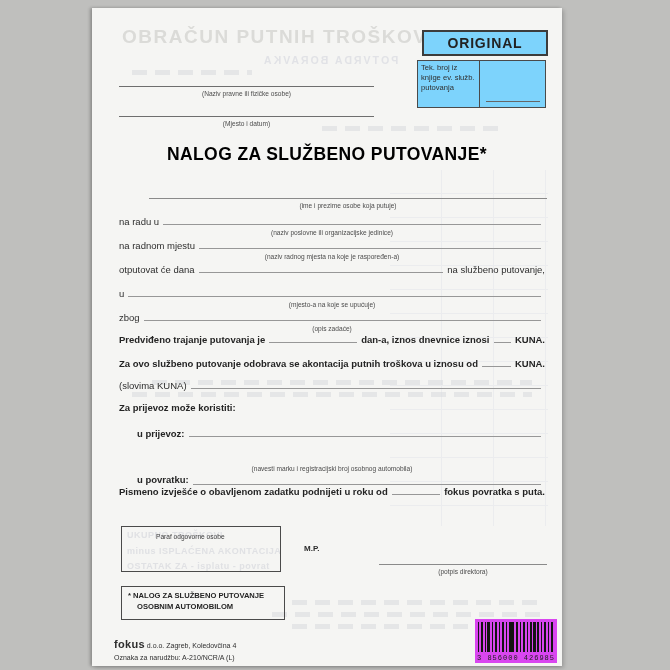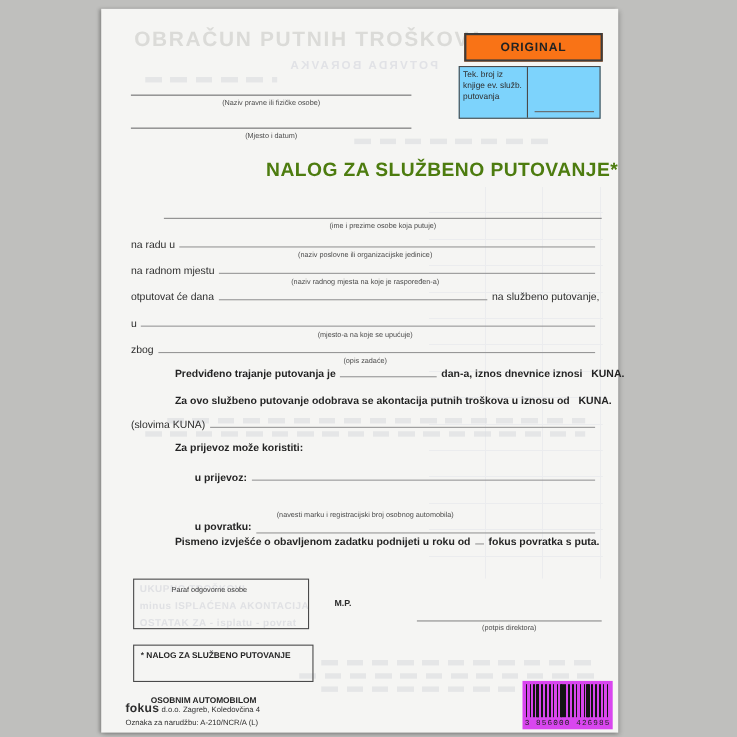--- a/index.html
+++ b/index.html
@@ -27,46 +27,46 @@
     pointer-events:none;
   }
   .smudge{
     position:absolute;height:5px;opacity:.5;filter:blur(.4px);pointer-events:none;
     background:repeating-linear-gradient(90deg,#d7d9dd 0 15px,transparent 15px 23px);
   }
   .gline{position:absolute;font-weight:bold;color:#e0e1e4;font-size:9px;letter-spacing:.5px;white-space:nowrap;pointer-events:none;}
   
   .original-box{
     position:absolute;left:330px;top:22px;width:122px;height:22px;
-    border:2px solid #3c3c3c;background:#f97316;
+    border:2px solid #3c3c3c;background:#7dd3fc;
     display:flex;align-items:center;justify-content:center;
-    font-size:11px;font-weight:bold;letter-spacing:.8px;color:#222;
+    font-size:14px;font-weight:bold;letter-spacing:.8px;color:#222;
   }
   .tekbroj-box{
     position:absolute;left:325px;top:52px;width:127px;height:46px;
     border:1.5px solid #4a4a4a;background:#7dd3fc;display:flex;
   }
   .tekbroj-label{
     width:62px;padding:2px 3px;font-size:7.6px;line-height:1.32;color:#2e2e2e;
     border-right:1px solid #4a4a4a;box-sizing:border-box;
   }
   .tekbroj-cell{flex:1;position:relative;}
   .tekbroj-cell .cellline{position:absolute;left:6px;right:5px;bottom:5px;border-bottom:1px solid #666;}
   
   .hline{position:absolute;border-top:1px solid #6e6e6e;height:0;}
   .cap{position:absolute;font-size:6.6px;color:#4c4c4c;text-align:center;white-space:nowrap;}
   .title{
-    position:absolute;left:0;top:136px;width:100%;text-align:right;
-    font-size:17.5px;font-weight:bold;letter-spacing:.4px;color:#4d7c0f;
+    position:absolute;left:0;top:136px;width:100%;text-align:center;
+    font-size:17.5px;font-weight:bold;letter-spacing:.4px;color:#000000;
   }
   .frow{
     position:absolute;left:27px;right:17px;display:flex;align-items:baseline;
     font-size:9.5px;color:#2e2e2e;white-space:nowrap;
   }
-  .frow.bold{font-weight:bold;color:#242424;margin-left:40px;}
+  .frow.bold{font-weight:bold;color:#242424;}
   .frow .lbl{flex:0 0 auto;}
   .frow .fill{flex:1 1 auto;border-bottom:1px solid #979797;height:10px;margin:0 4px;}
   .frow .fill.fixed{flex:0 0 auto;}
   .frow .sfx{flex:0 0 auto;}
   .indent{padding-left:18px;}
   
   .paraf-box{
     position:absolute;left:29px;top:518px;width:158px;height:44px;
     border:1.5px solid #4a4a4a;background:transparent;
   }
@@ -74,21 +74,21 @@
   .mp{position:absolute;left:212px;top:536px;font-size:8px;font-weight:bold;color:#2c2c2c;}
   .sig-line{left:287px;width:168px;top:556px;}
   .sig-cap{left:287px;width:168px;top:560px;}
   
   .footnote-box{
     position:absolute;left:29px;top:578px;width:164px;height:34px;
     border:1.5px solid #4a4a4a;box-sizing:border-box;
     font-size:7.6px;font-weight:bold;color:#242424;line-height:1.4;
     padding:4px 6px;
   }
-  .footnote-box .l2{padding-left:9px;margin-top:30px;}
+  .footnote-box .l2{padding-left:9px;}
   .footer{position:absolute;left:22px;top:629px;font-size:7px;color:#2e2e2e;line-height:1.45;}
   .footer .brand{font-size:11px;font-weight:bold;letter-spacing:.3px;}
   .barcode{
     position:absolute;left:383px;top:611px;width:82px;height:44px;background:#d946ef;
   }
   .bars{
     position:absolute;left:3px;right:3px;top:3px;height:30px;
     background:
       repeating-linear-gradient(90deg,#141414 0 1.5px,transparent 1.5px 3.5px),
       repeating-linear-gradient(90deg,transparent 0 9px,#141414 9px 12px,transparent 12px 23px);

